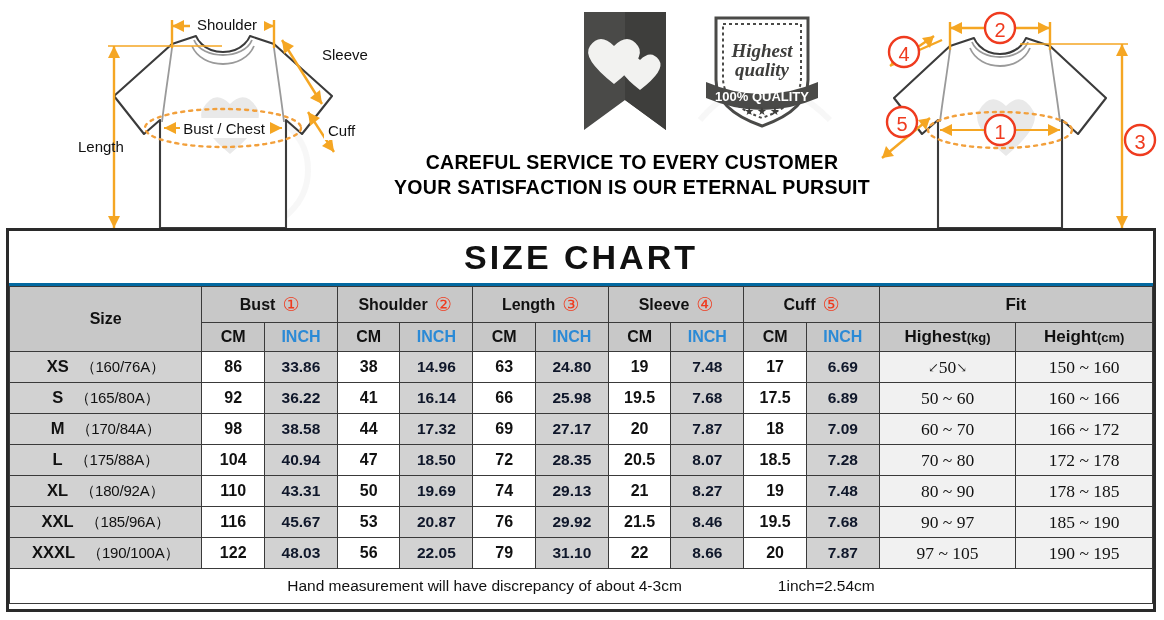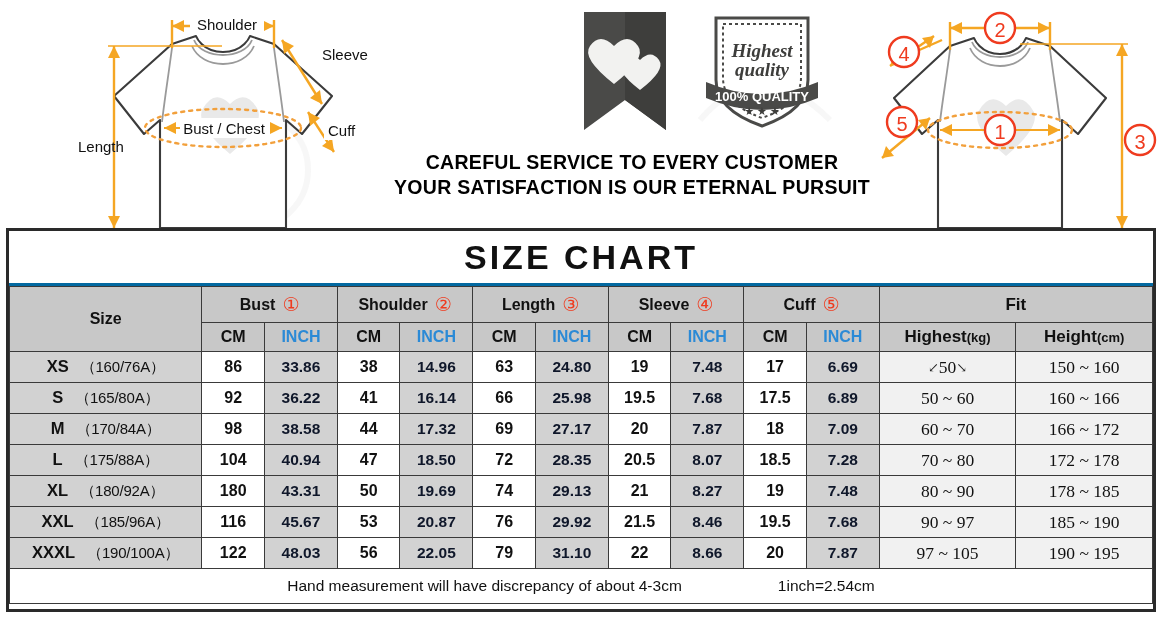--- a/index.html
+++ b/index.html
@@ -381,21 +381,21 @@
             <td class="inch">28.35</td>
             <td class="cm">20.5</td>
             <td class="inch">8.07</td>
             <td class="cm">18.5</td>
             <td class="inch">7.28</td>
             <td class="fit">70 ~ 80</td>
             <td class="fit">172 ~ 178</td>
           </tr>
           <tr>
             <td class="size-cell"><span class="code">XL</span><span class="spec">（180/92A）</span></td>
-            <td class="cm">180</td>
+            <td class="cm">110</td>
             <td class="inch">43.31</td>
             <td class="cm">50</td>
             <td class="inch">19.69</td>
             <td class="cm">74</td>
             <td class="inch">29.13</td>
             <td class="cm">21</td>
             <td class="inch">8.27</td>
             <td class="cm">19</td>
             <td class="inch">7.48</td>
             <td class="fit">80 ~ 90</td>

